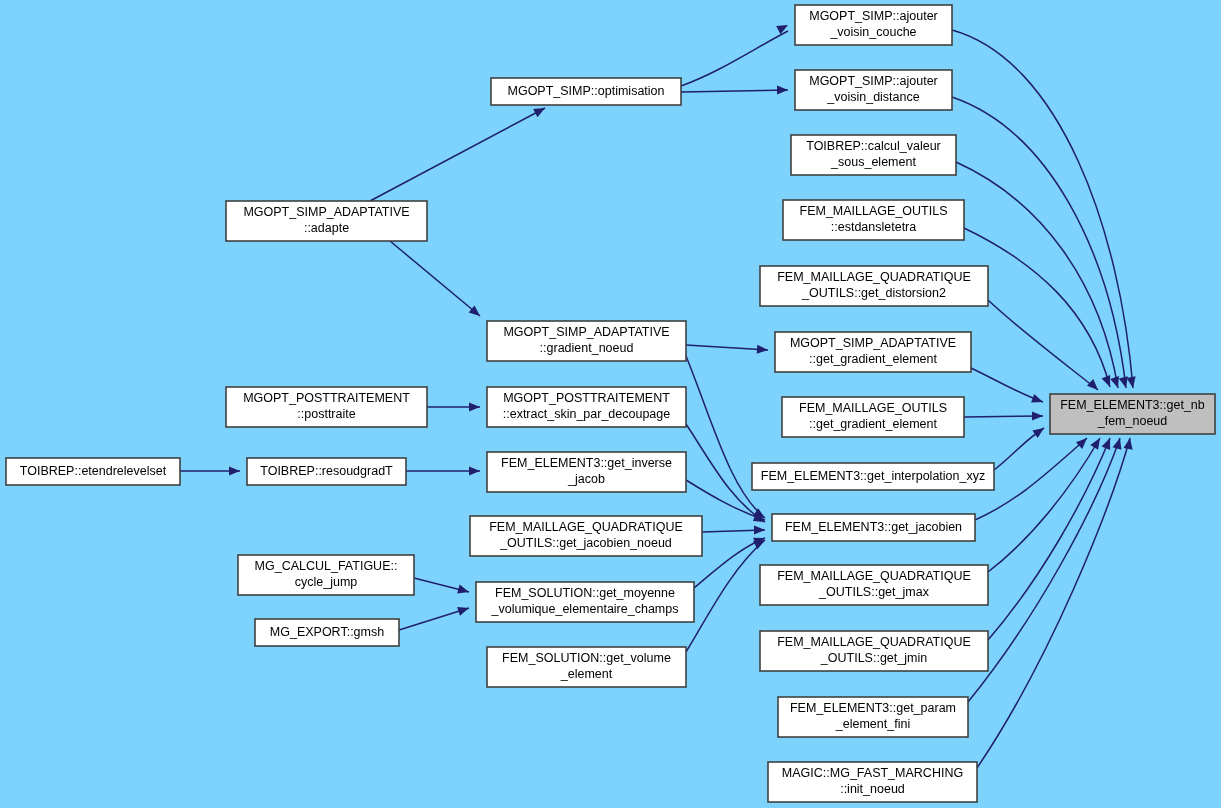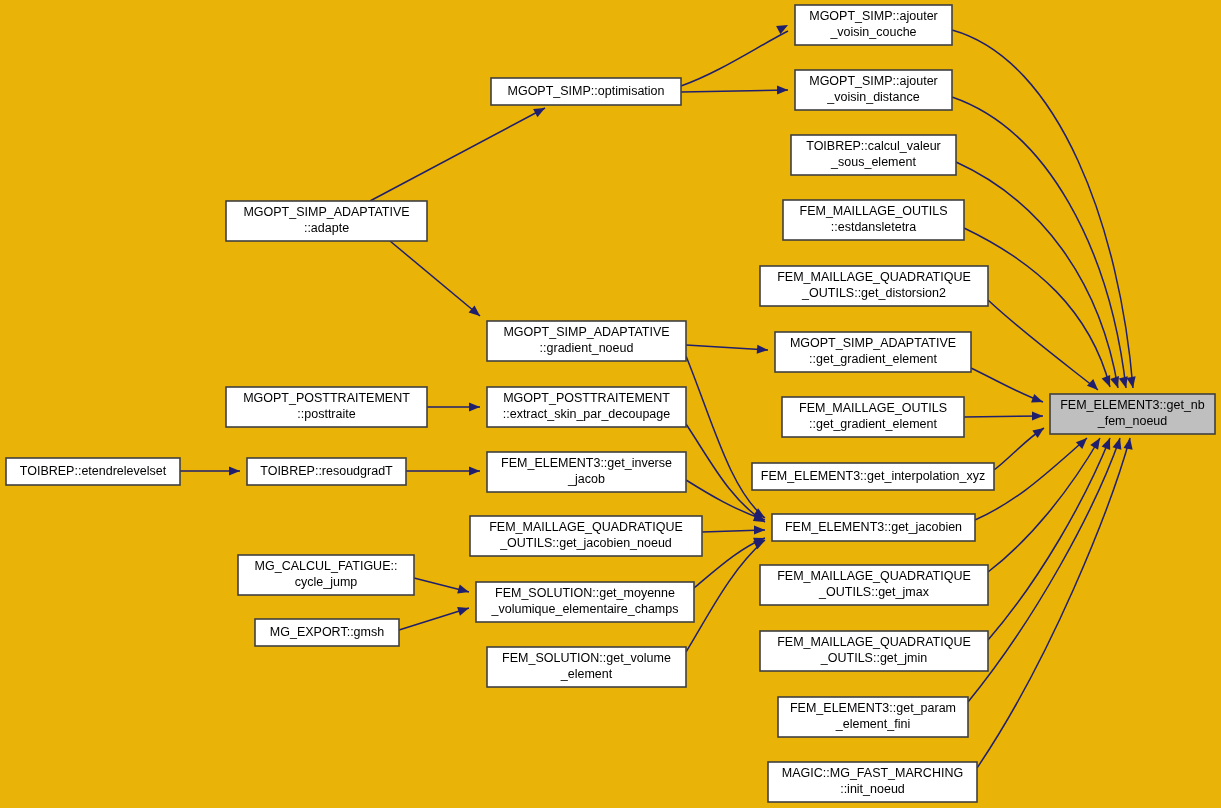--- a/index.html
+++ b/index.html
@@ -7,21 +7,21 @@
     padding: 0;
     background: #ffffff;
   }
   body {
     font-family: "Liberation Sans", sans-serif;
   }
   #graph-wrap {
     position: relative;
     width: 1221px;
     height: 808px;
-    background: #eab308;
+    background: #7dd3fc;
     overflow: hidden;
   }
   svg#callgraph {
     display: block;
     width: 1221px;
     height: 808px;
   }
   .node-box {
     fill: #ffffff;
     stroke: #404040;

